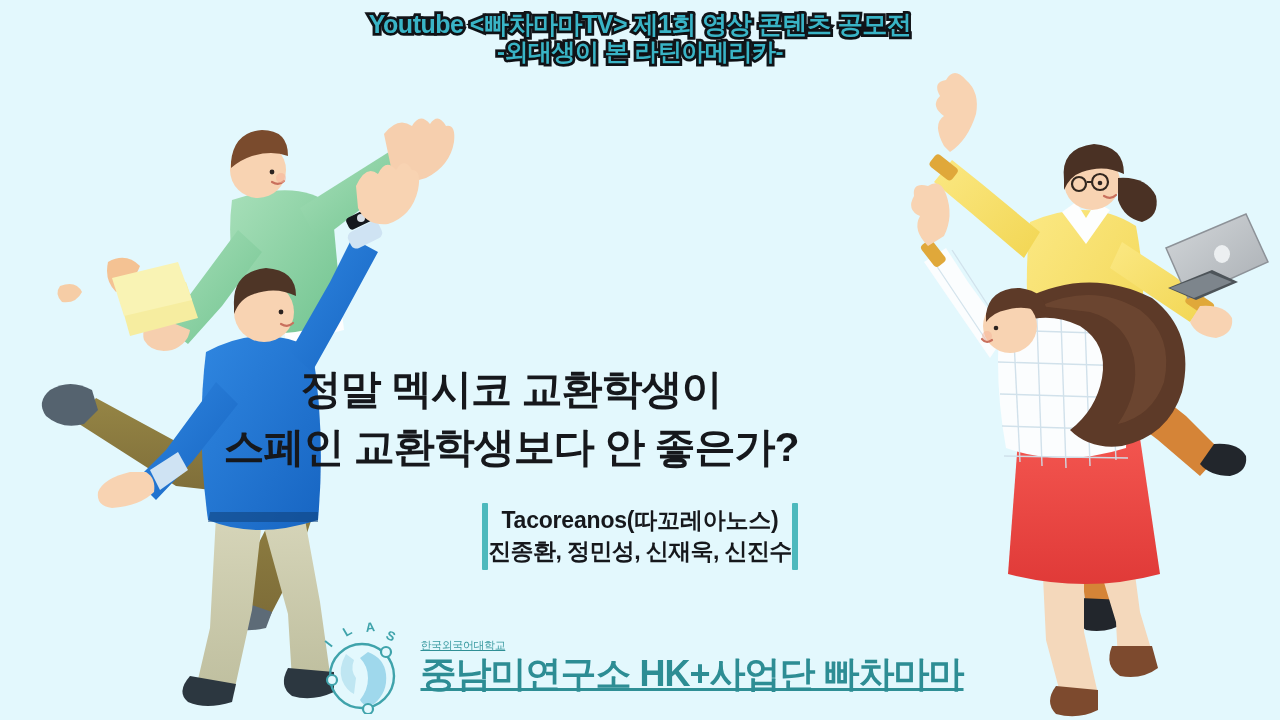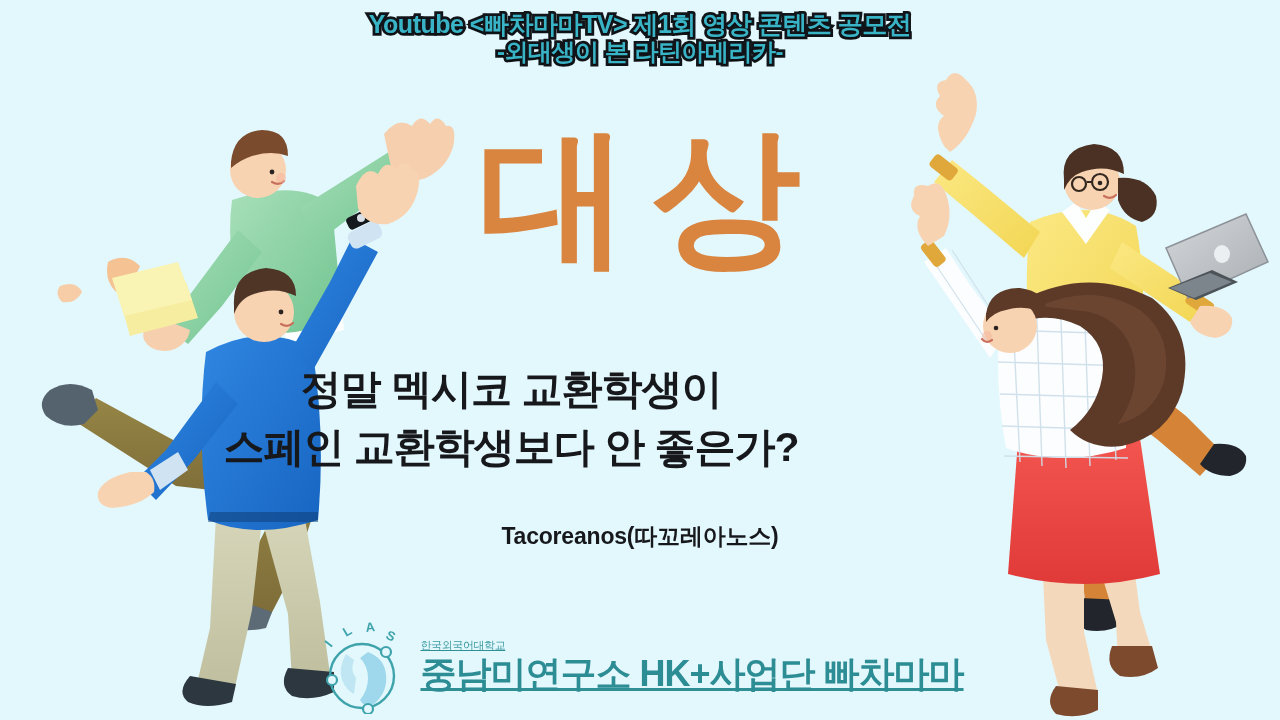--- a/index.html
+++ b/index.html
@@ -76,22 +76,21 @@
     top: 503px;
     left: 0;
     width: 1280px;
     display: flex;
     justify-content: center;
     z-index: 38;
   }
   .credits-inner {
     display: flex;
     align-items: stretch;
-    gap: 16px;
-    flex-direction: column;
+    gap: 0;
   }
   .credit-bar {
     width: 6px;
     border-radius: 1px;
     background: #4db9bd;
   }
   .credits-text {
     text-align: center;
     line-height: 1.34;
     color: #16181c;
@@ -313,32 +312,32 @@
         <circle cx="987" cy="336" r="5" fill="#f5b49a" opacity=".5"></circle>
       </g>
     </svg>
   </div>
 
   <div class="title-block">
     <div class="title-line title-line-1">Youtube &lt;빠차마마TV&gt; 제1회 영상 콘텐츠 공모전</div>
     <div class="title-line title-line-2">-외대생이 본 라틴아메리카-</div>
   </div>
 
-  <div class="award">대상</div>
 
   <div class="subtitle">
     <div>정말 멕시코 교환학생이</div>
     <div>스페인 교환학생보다 안 좋은가?</div>
   </div>
 
   <div class="credits">
     <div class="credits-inner">
       <div class="credit-bar"></div>
       <div class="credits-text">
         <div class="credits-team">Tacoreanos(따꼬레아노스)</div>
+        <div class="credits-members">진종환, 정민성, 신재욱, 신진수</div>
       </div>
       <div class="credit-bar"></div>
     </div>
   </div>
 
   <div class="logo">
     <div class="logo-mark">
       <svg viewBox="0 0 92 96" xmlns="http://www.w3.org/2000/svg">
         <g fill="none" stroke="#3fa3ab" stroke-width="2.4">
           <circle cx="46" cy="58" r="32"></circle>

